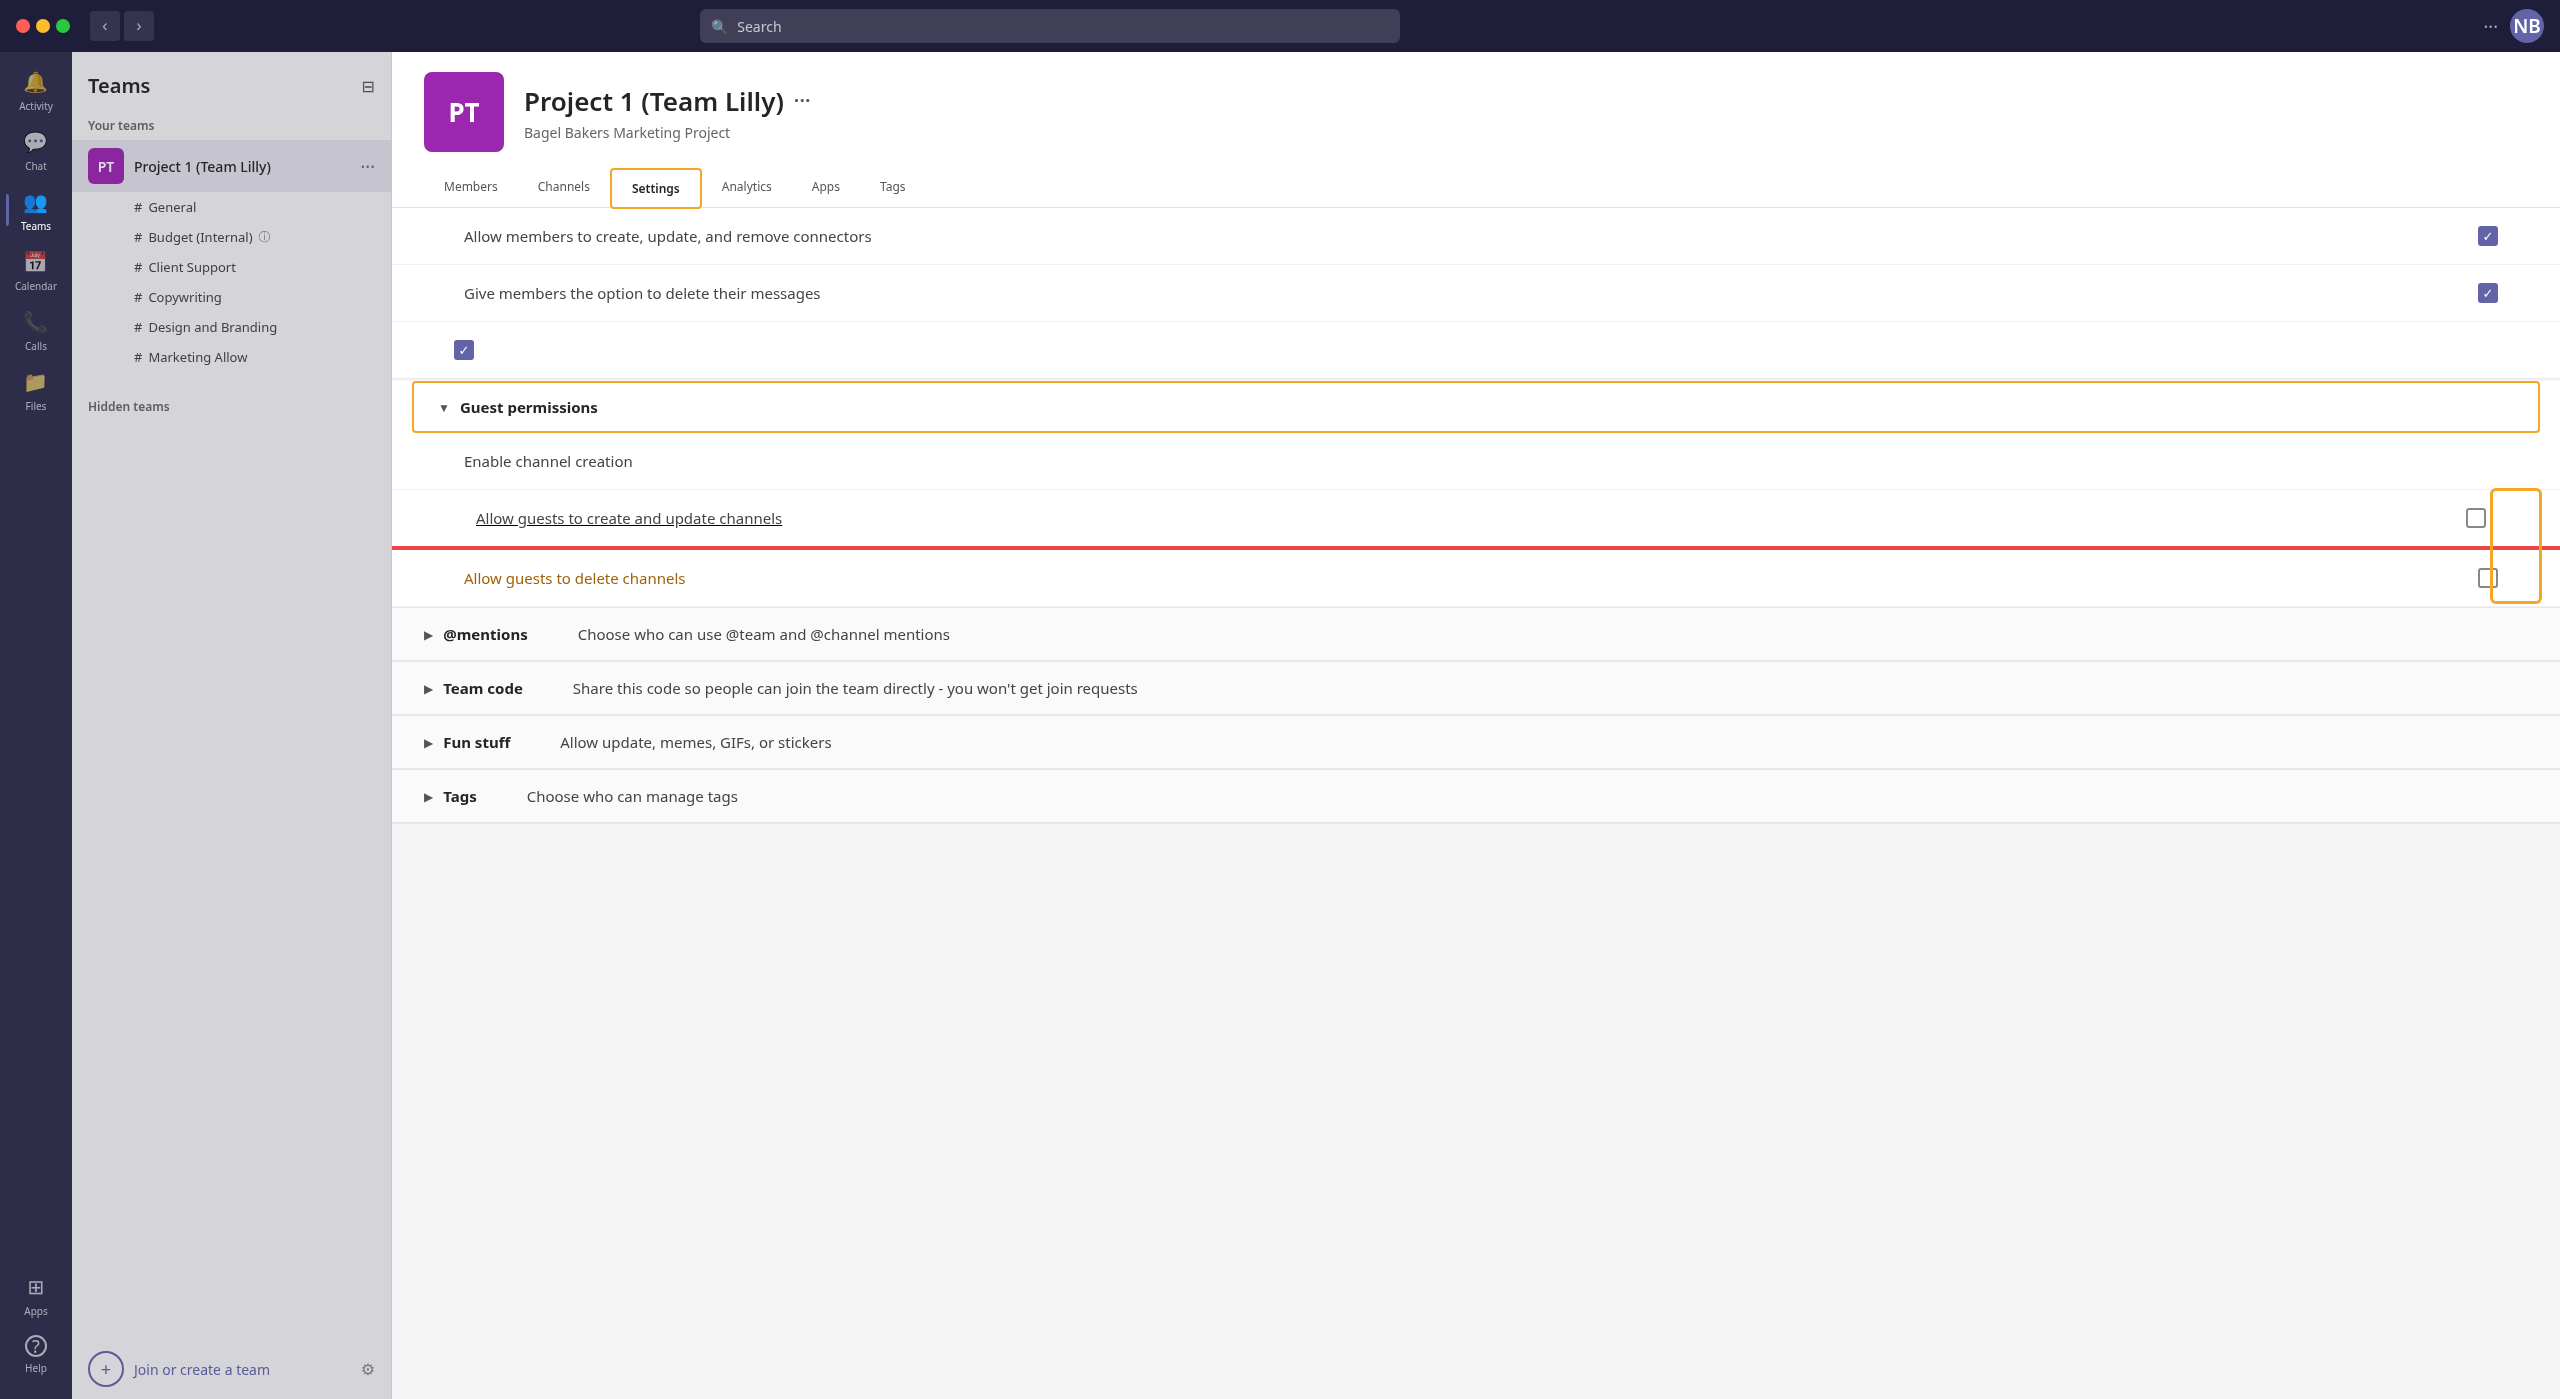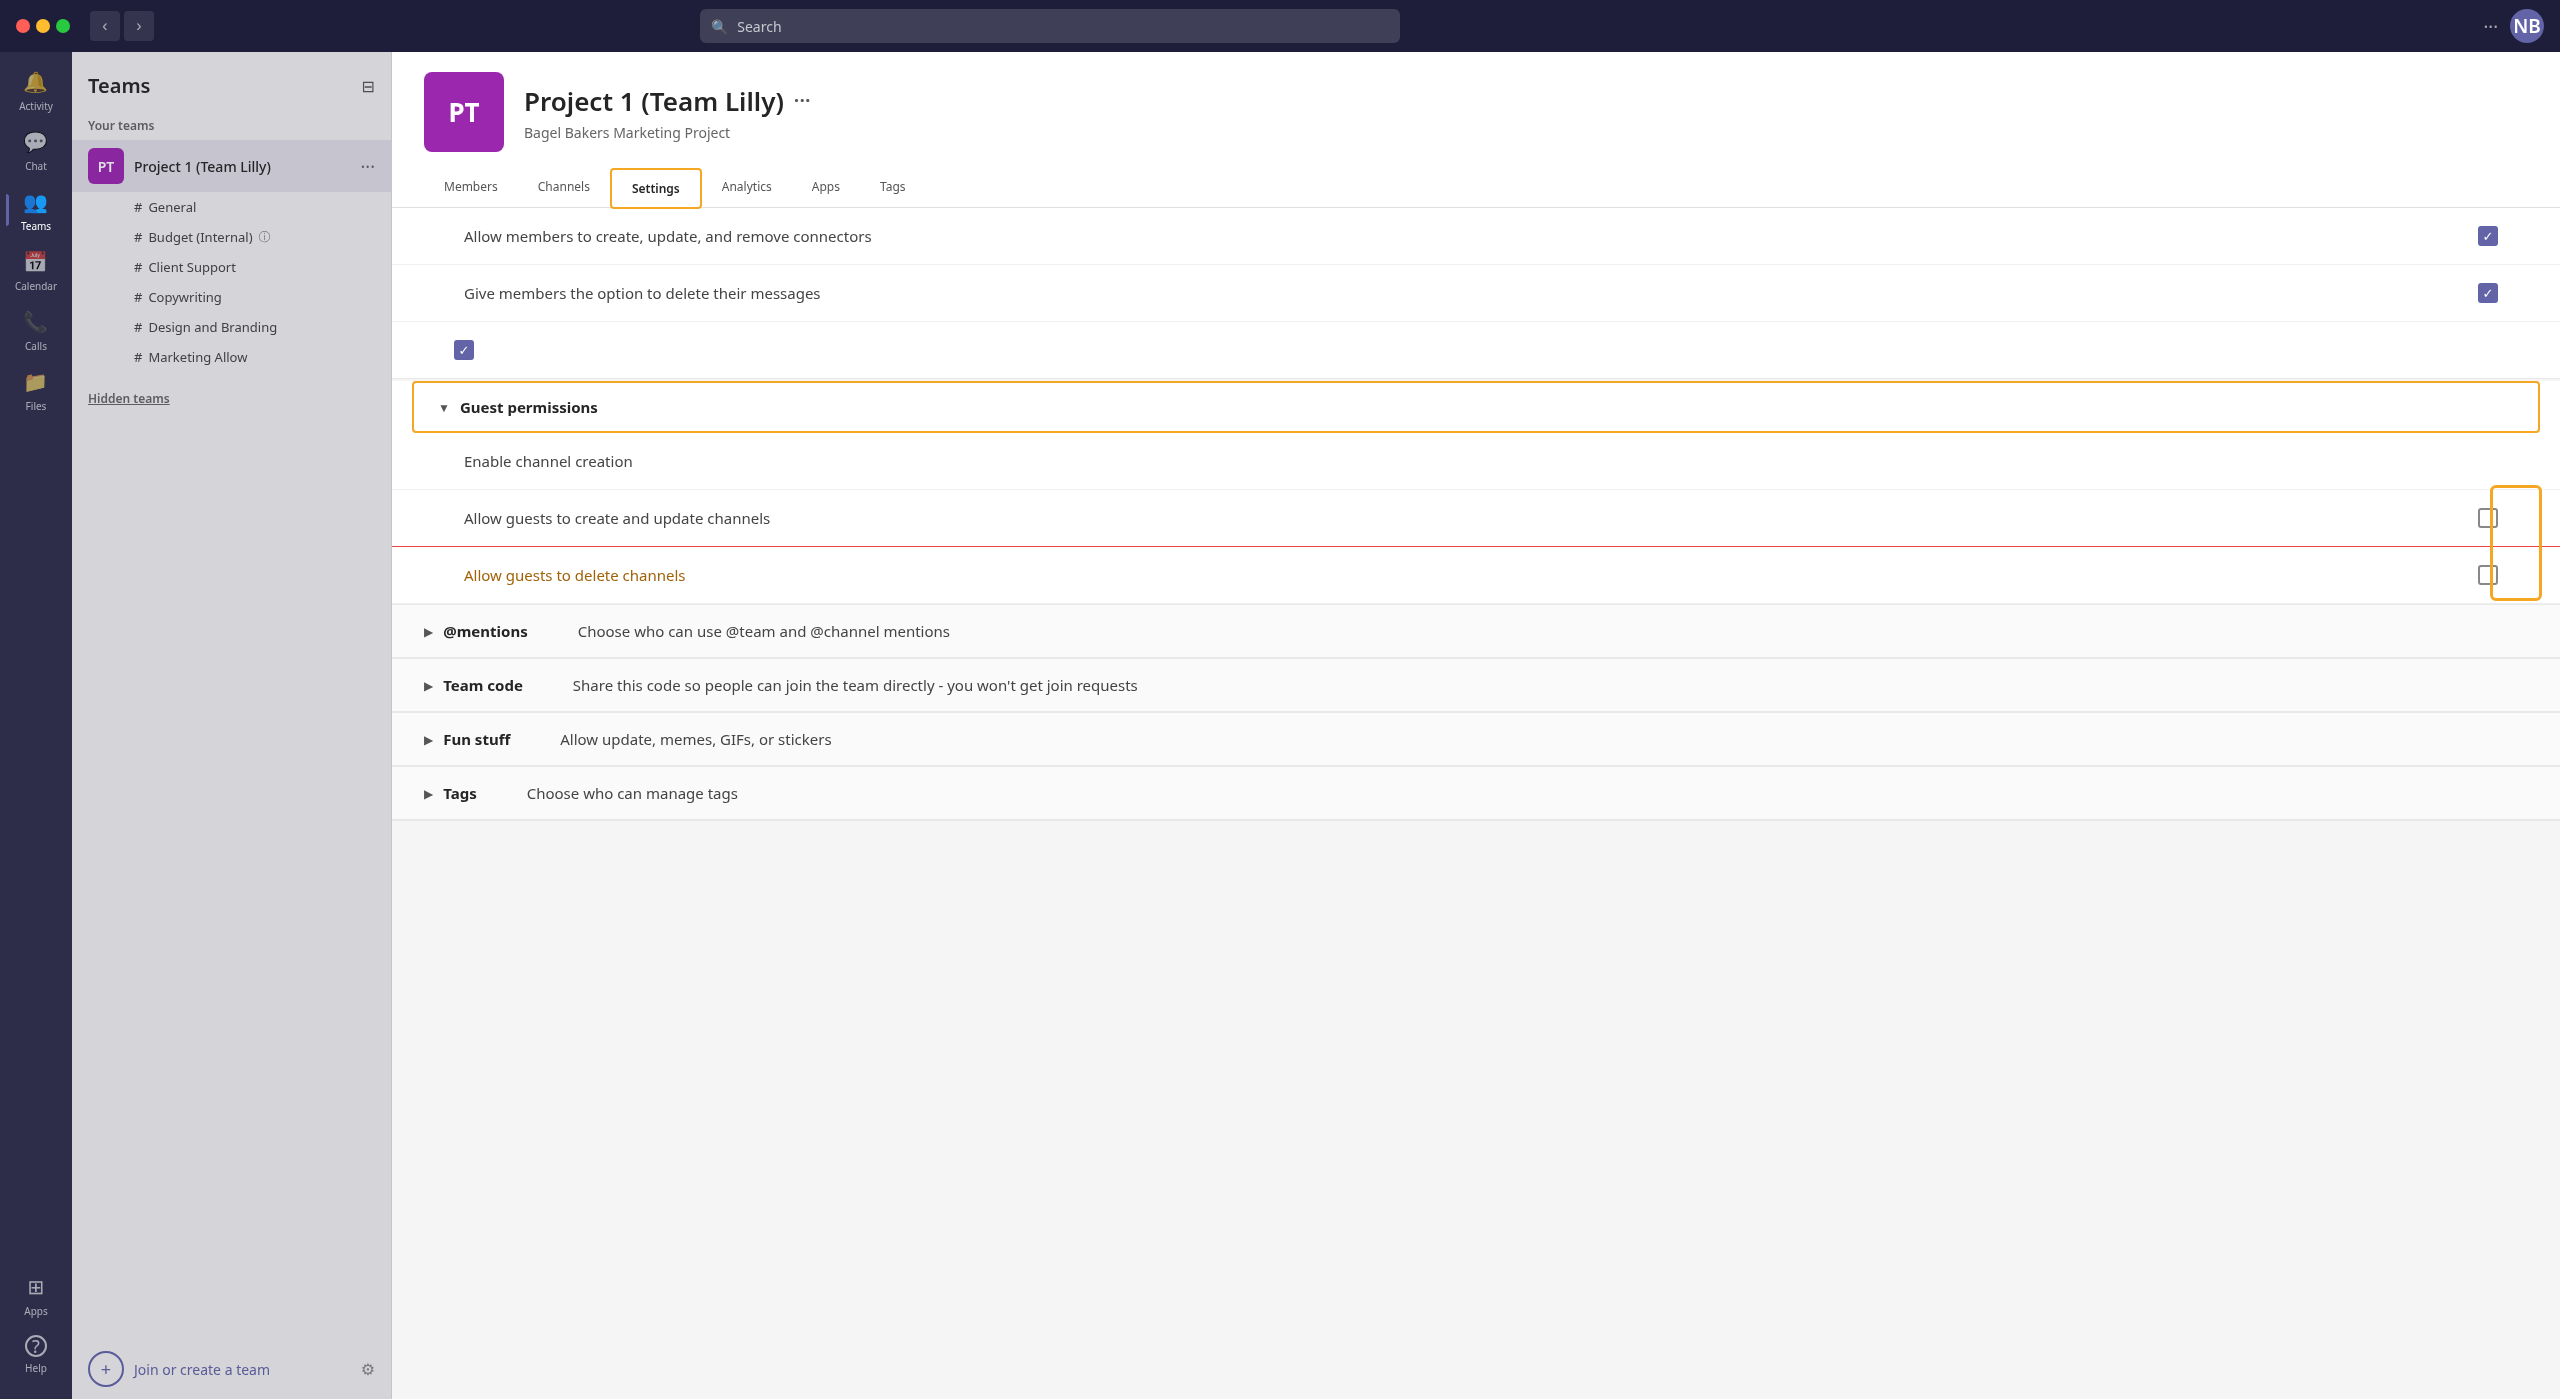--- a/index.html
+++ b/index.html
@@ -485,21 +485,21 @@
       <div class="channel-item">
         <span>#</span>
         <span>Design and Branding</span>
       </div>
       <div class="channel-item">
         <span>#</span>
         <span>Marketing Allow</span>
       </div>
     </div>
 
-    <div class="section-label" style="margin-top: 12px; text-decoration: underline;">Hidden teams</div>
+    <div class="section-label" style="margin-top: 20px;">Hidden teams</div>
 
     <div class="join-team" style="margin-top: auto;">
       <div class="join-icon">+</div>
       <span>Join or create a team</span>
       <span class="gear-icon-sm" style="margin-left: auto;">⚙</span>
     </div>
   </div>
 
   <div class="content-area">
 
@@ -548,21 +548,21 @@
       </div>
 
       <div class="settings-section">
   <div class="section-header-row" style="border: 2px solid #f5a623; border-radius: 4px; margin: 2px 20px 0 20px; padding: 14px 24px; background: white; display: flex; align-items: center; gap: 10px;">
     <span style="color:#555; font-size:12px; flex-shrink:0;">▼</span>
     <span style="font-size:15px; font-weight:700; color:#252525;">Guest permissions</span>
   </div>
   <div style="display:flex; align-items:center; padding: 18px 32px; border-bottom: 1px solid #f0f0f0;">
     <span style="flex:1; font-size:15px; color:#444; padding-left:40px;">Enable channel creation</span>
   </div>
-  <div style="display:flex; align-items:center; padding: 18px 32px; border-bottom: 1px solid #ef4444; position:relative;">
+  <div style="display:flex; align-items:center; padding: 18px 44px; border-bottom: 4px solid #ef4444; position:relative;text-decoration:underline;">
     <span style="flex:1; font-size:15px; color:#444; padding-left:40px;">Allow guests to create and update channels</span>
     <div style="width:80px; display:flex; align-items:center; justify-content:center;">
       <div style="width: 20px; height: 20px; border: 2px solid rgb(136, 136, 136); border-radius: 3px; background: white;"></div>
     </div>
   </div>
   <div style="display: flex; align-items: center; padding: 18px 32px; border-bottom: 1px solid rgb(240, 240, 240); position: relative;">
     <span style="flex:1; font-size:15px; color:#a16207; padding-left:40px;">Allow guests to delete channels</span>
     <div style="width:80px; display:flex; align-items:center; justify-content:center;">
       <div style="width: 20px; height: 20px; border: 2px solid rgb(136, 136, 136); border-radius: 3px; background: white;"></div>
     </div>

